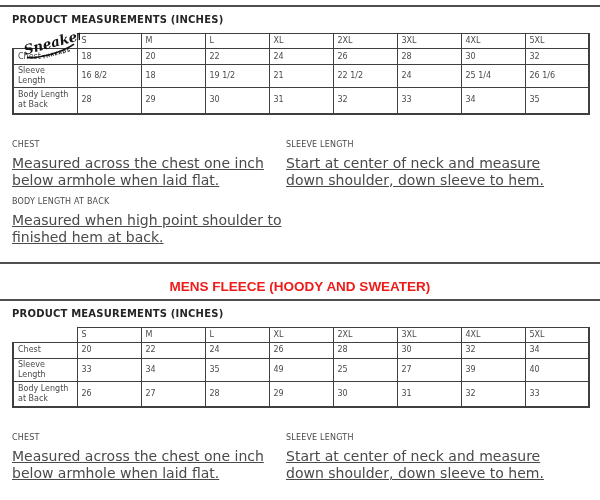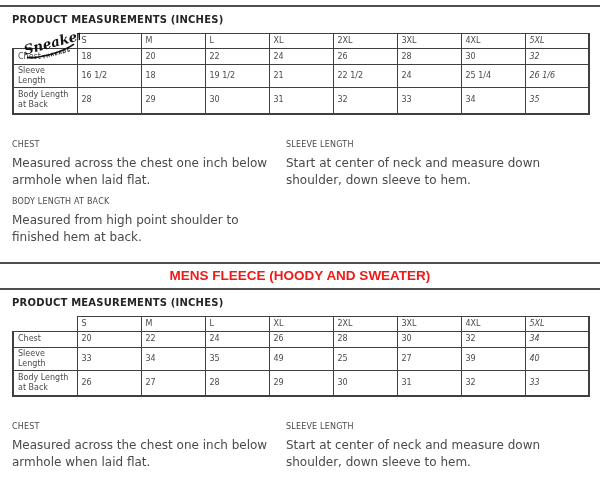--- a/index.html
+++ b/index.html
@@ -15,21 +15,21 @@
     --accent:#ee1b18;
     --rule:#4f4f4f;
     --tborder:#3f3f3f;
   }
   .logo {
     position:absolute; top:24px; left:20px; width:60px; height:46px;
   }
   .rule { height:2px; background:var(--rule); width:600px; }
 
   .size-section .section-title {
-    margin-top:5px;
+    margin-top:16px;
     text-align:center;
     font-family:"Liberation Sans","DejaVu Sans",sans-serif;
     font-size:13.5px;
     font-weight:bold;
     color:var(--accent);
     line-height:14px;
   }
   #sections .size-section:first-child .section-title { margin-top:62px; }
   .size-section .rule-under-title { margin-top:5px; }
   .table-heading {
@@ -55,37 +55,37 @@
     line-height:10px;
     height:16px;
     width:64px;
     color:#4a4a4a;
   }
   .size-table thead th { height:15px; }
   .size-table thead th.corner { border:none; }
   .size-table tbody tr:last-child th,
   .size-table tbody tr:last-child td { height:26px; }
   .size-table tbody th.row-label { border-left-width:2px; }
-  .size-table th:last-child, .size-table td:last-child { border-right-width:2px;font-style:italic; }
+  .size-table th:last-child, .size-table td:last-child { border-right-width:2px; }
   .size-table tbody tr:last-child th, .size-table tbody tr:last-child td { border-bottom-width:2px; }
 
   .defs {
     display:flex;
     margin:25px 0 0 12px;
     width:576px;
   }
   .defs-left  { width:274px; }
   .defs-right { width:292px; }
   .def-term {
     font-size:8px; color:#4a4a4a; letter-spacing:0.2px;
     margin-bottom:5px; line-height:10px;
   }
   .def-text {
-    font-size:12px; color:#4a4a4a;
-    line-height:17px; margin-bottom:8px;
+    font-size:14px; color:#4a4a4a;
+    line-height:17px; margin-bottom:8px;text-decoration:underline;
   }
   .rule-after-defs { margin-top:8px; }
 </style>
 </head>
 <body>
 
 <div class="logo">
   <svg width="60" height="46" viewBox="0 0 60 46">
     <g transform="rotate(-15 30 23)">
       <text x="4" y="24" font-family="DejaVu Serif, serif" font-style="italic" font-weight="bold" font-size="13.5" fill="#141414">Sneaker</text>
@@ -120,21 +120,21 @@
             <td>20</td>
             <td>22</td>
             <td>24</td>
             <td>26</td>
             <td>28</td>
             <td>30</td>
             <td>32</td>
           </tr>
           <tr>
             <th class="row-label">Sleeve Length</th>
-            <td>16 1/2</td>
+            <td>16 8/2</td>
             <td>18</td>
             <td>19 1/2</td>
             <td>21</td>
             <td>22 1/2</td>
             <td>24</td>
             <td>25 1/4</td>
             <td>26 1/6</td>
           </tr>
           <tr>
             <th class="row-label">Body Length at Back</th>
@@ -147,21 +147,21 @@
             <td>34</td>
             <td>35</td>
           </tr>
         </tbody>
     </table>
     <div class="defs">
       <div class="defs-col defs-left">
           <div class="def-term">CHEST</div>
           <div class="def-text">Measured across the chest one inch below armhole when laid flat.</div>
           <div class="def-term">BODY LENGTH AT BACK</div>
-          <div class="def-text">Measured from high point shoulder to finished hem at back.</div>
+          <div class="def-text">Measured when high point shoulder to finished hem at back.</div>
         </div>
       <div class="defs-col defs-right">
           <div class="def-term">SLEEVE LENGTH</div>
           <div class="def-text">Start at center of neck and measure down shoulder, down sleeve to hem.</div>
         </div>
     </div>
     <div class="rule rule-after-defs"></div>
   </section>
 
   <section class="size-section">

